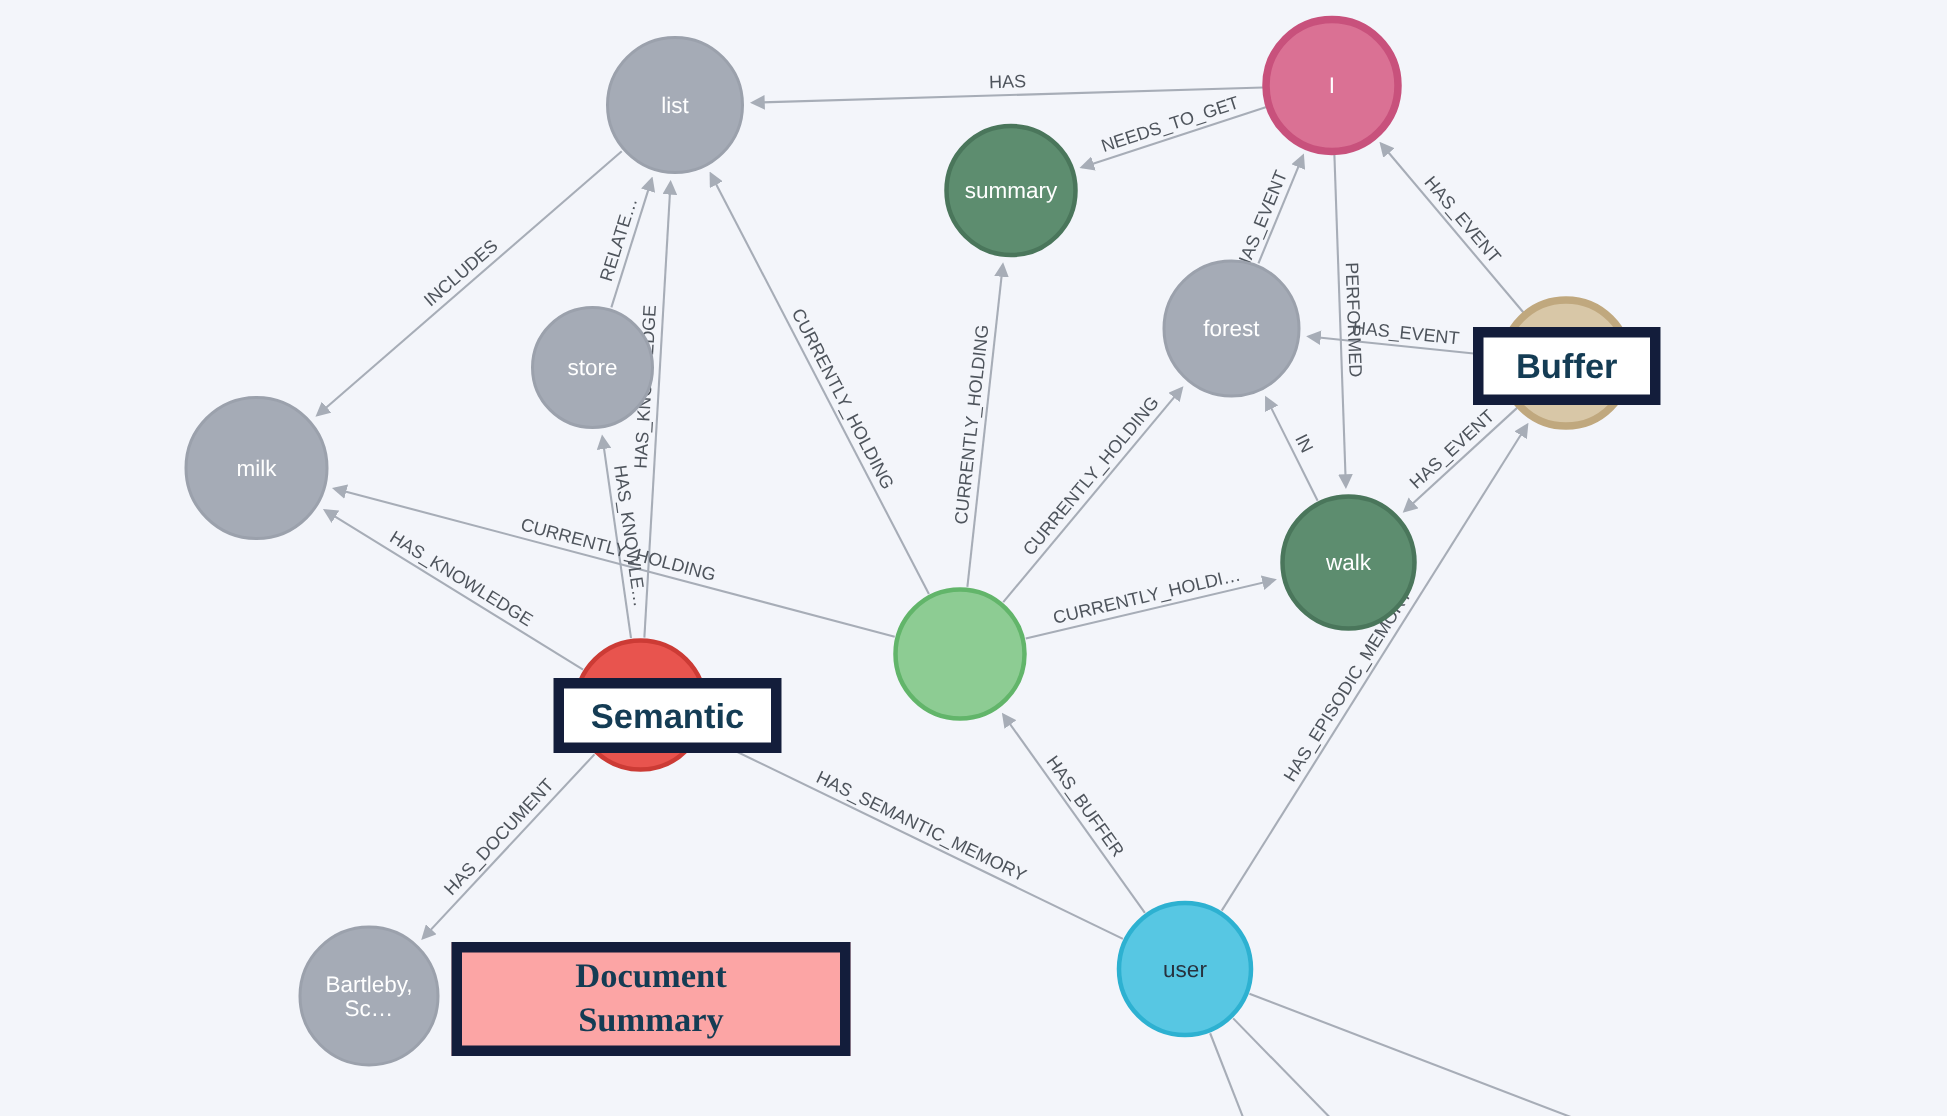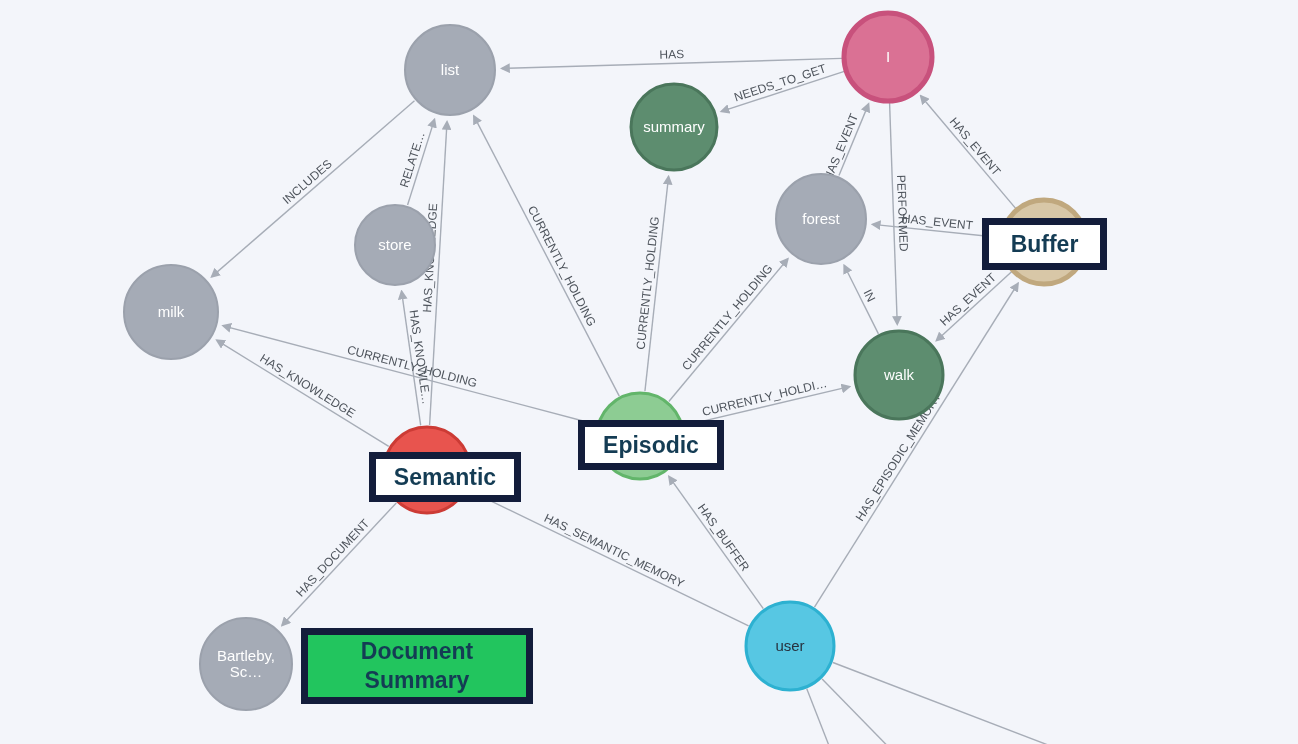--- a/index.html
+++ b/index.html
@@ -118,23 +118,20 @@
         </g>
         <g>
           <circle cx="790" cy="646" r="44" fill="#57C7E3" stroke="#2DB1D1" stroke-width="3"></circle>
           <text text-anchor="middle" class="node-label" fill="#27323F"><tspan x="790" y="651">user</tspan></text>
         </g>
       </g>
     </svg>
 <div class="annotation" style="left: 982px; top: 218px; width: 125px; height: 52px; border-color: rgb(19, 29, 59); color: rgb(20, 60, 84); background: rgb(255, 255, 255);">
       <div>Buffer</div>
     </div>
-    <div class="annotation" style="left: 578px; top: 420px; width: 146px; height: 50px; border-color: rgb(19, 29, 59); color: rgb(20, 60, 84); background: rgb(255, 255, 255);">
-      <div>Episodic</div>
-    </div>
     <div class="annotation" style="left: 357px; top: 452px; width: 152px; height: 50px; border-color: rgb(19, 29, 59); color: rgb(20, 60, 84); background: rgb(255, 255, 255); margin-left: 12px;">
       <div>Semantic</div>
     </div>
-    <div class="annotation" style="left: 301px; top: 628px; width: 232px; height: 76px; border-color: rgb(19, 29, 59); color: rgb(20, 60, 84); background: #22c55e;">
+    <div class="annotation" style="left: 301px; top: 628px; width: 266px; height: 76px; border-color: rgb(19, 29, 59); color: rgb(20, 60, 84); background: #fca5a5; font-family: Liberation Serif, serif;">
       <div>Document</div>
       <div>Summary</div>
     </div>
   </div>
 
 </body></html>

